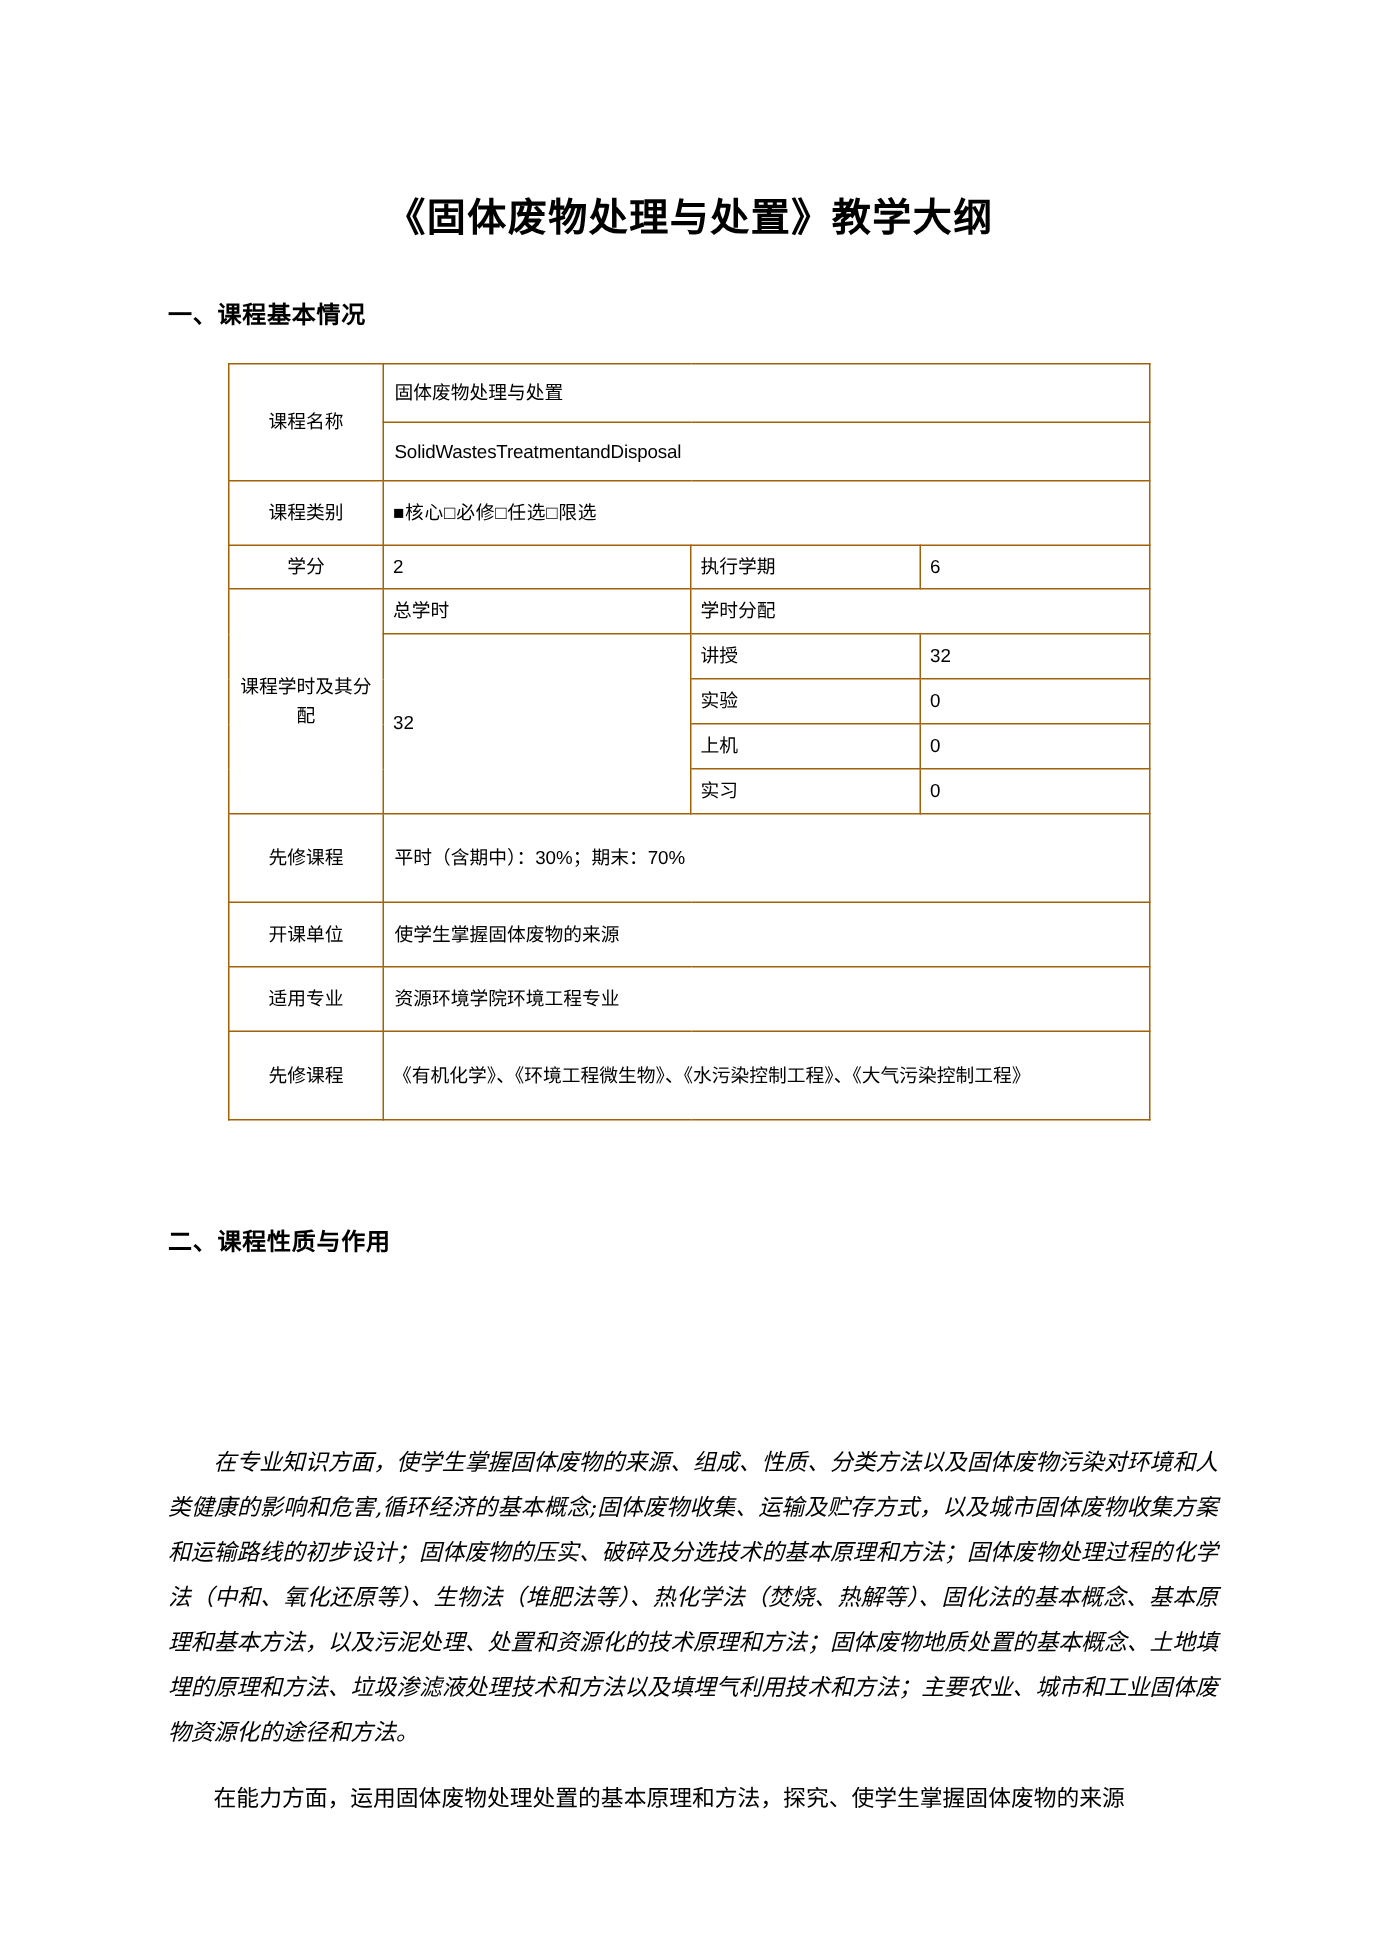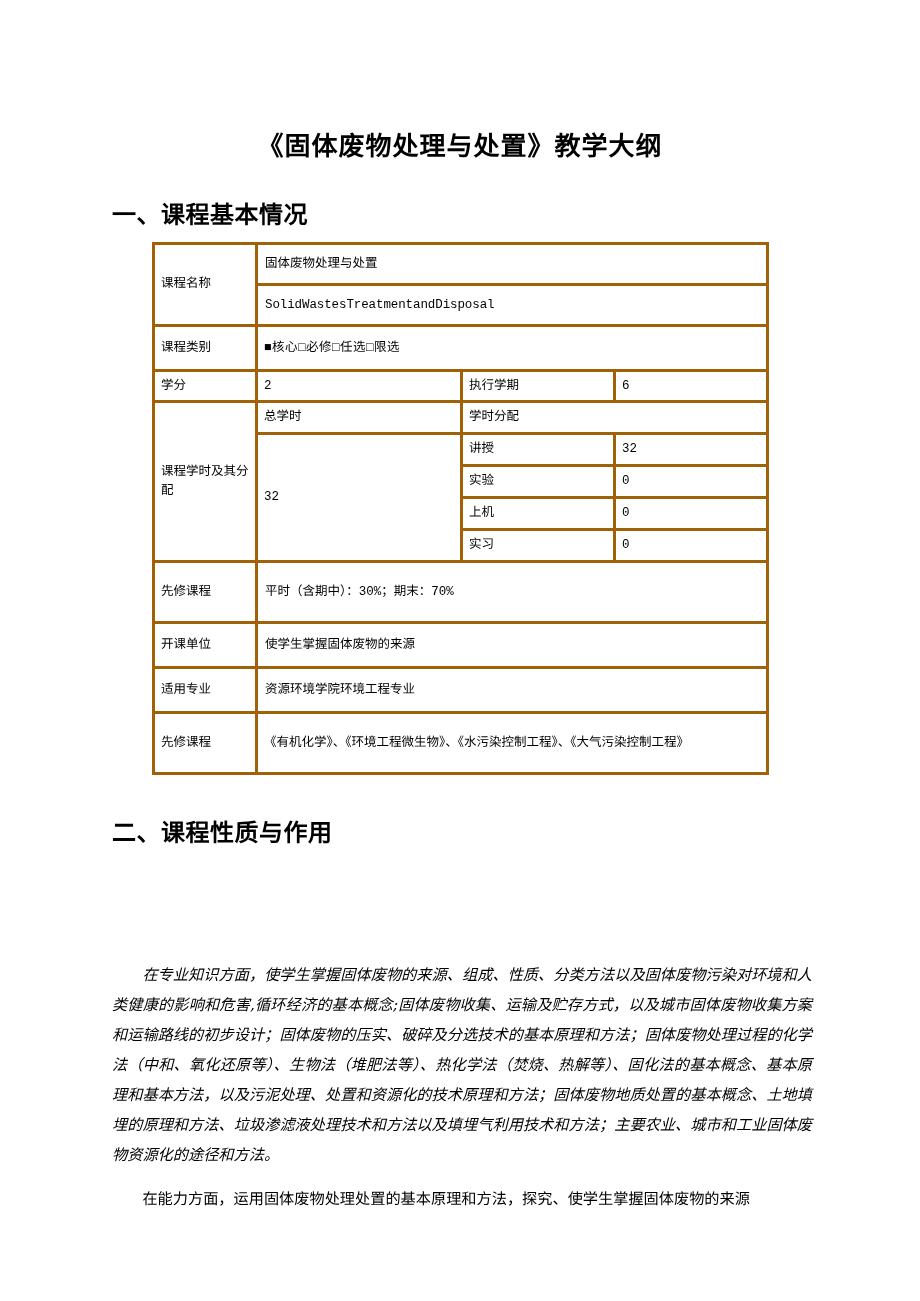--- a/index.html
+++ b/index.html
@@ -36,45 +36,46 @@
     letter-spacing: 1px;
     line-height: 1.3;
   }
 
   
   .section-heading {
     position: absolute;
     left: 112px;
     font-family: "DejaVu Sans", "Liberation Sans", sans-serif;
     font-weight: bold;
-    font-size: 24px;
+    font-size: 16px;
     letter-spacing: 0.5px;
     line-height: 1.25;
   }
   #heading-1 { top: 188px; }
   #heading-2 { top: 806px; }
 
   
   .info-table {
     position: absolute;
     left: 152px;
     top: 230px;
     width: 614px;
     border-collapse: collapse;
     table-layout: fixed;
     font-size: 12.5px;
     line-height: 1.5;
   }
   .info-table td {
-    border: 3px solid #a16207;
+    border: 1px solid #a16207;
     padding: 0 6px;
     vertical-align: middle;
-    font-family: Liberation Mono, monospace;
+    font-family: Liberation Sans, sans-serif;
   }
   .info-table td.lbl {
+    text-align: center;
     width: 103px;
   }
   .info-table td.ctr { }
   .info-table td.lft { text-align: left; padding-left: 7px; }
 
   .latin {
     font-family: "DejaVu Sans", "Liberation Sans", sans-serif;
     font-size: 12.5px;
     letter-spacing: -0.1px;
   }

